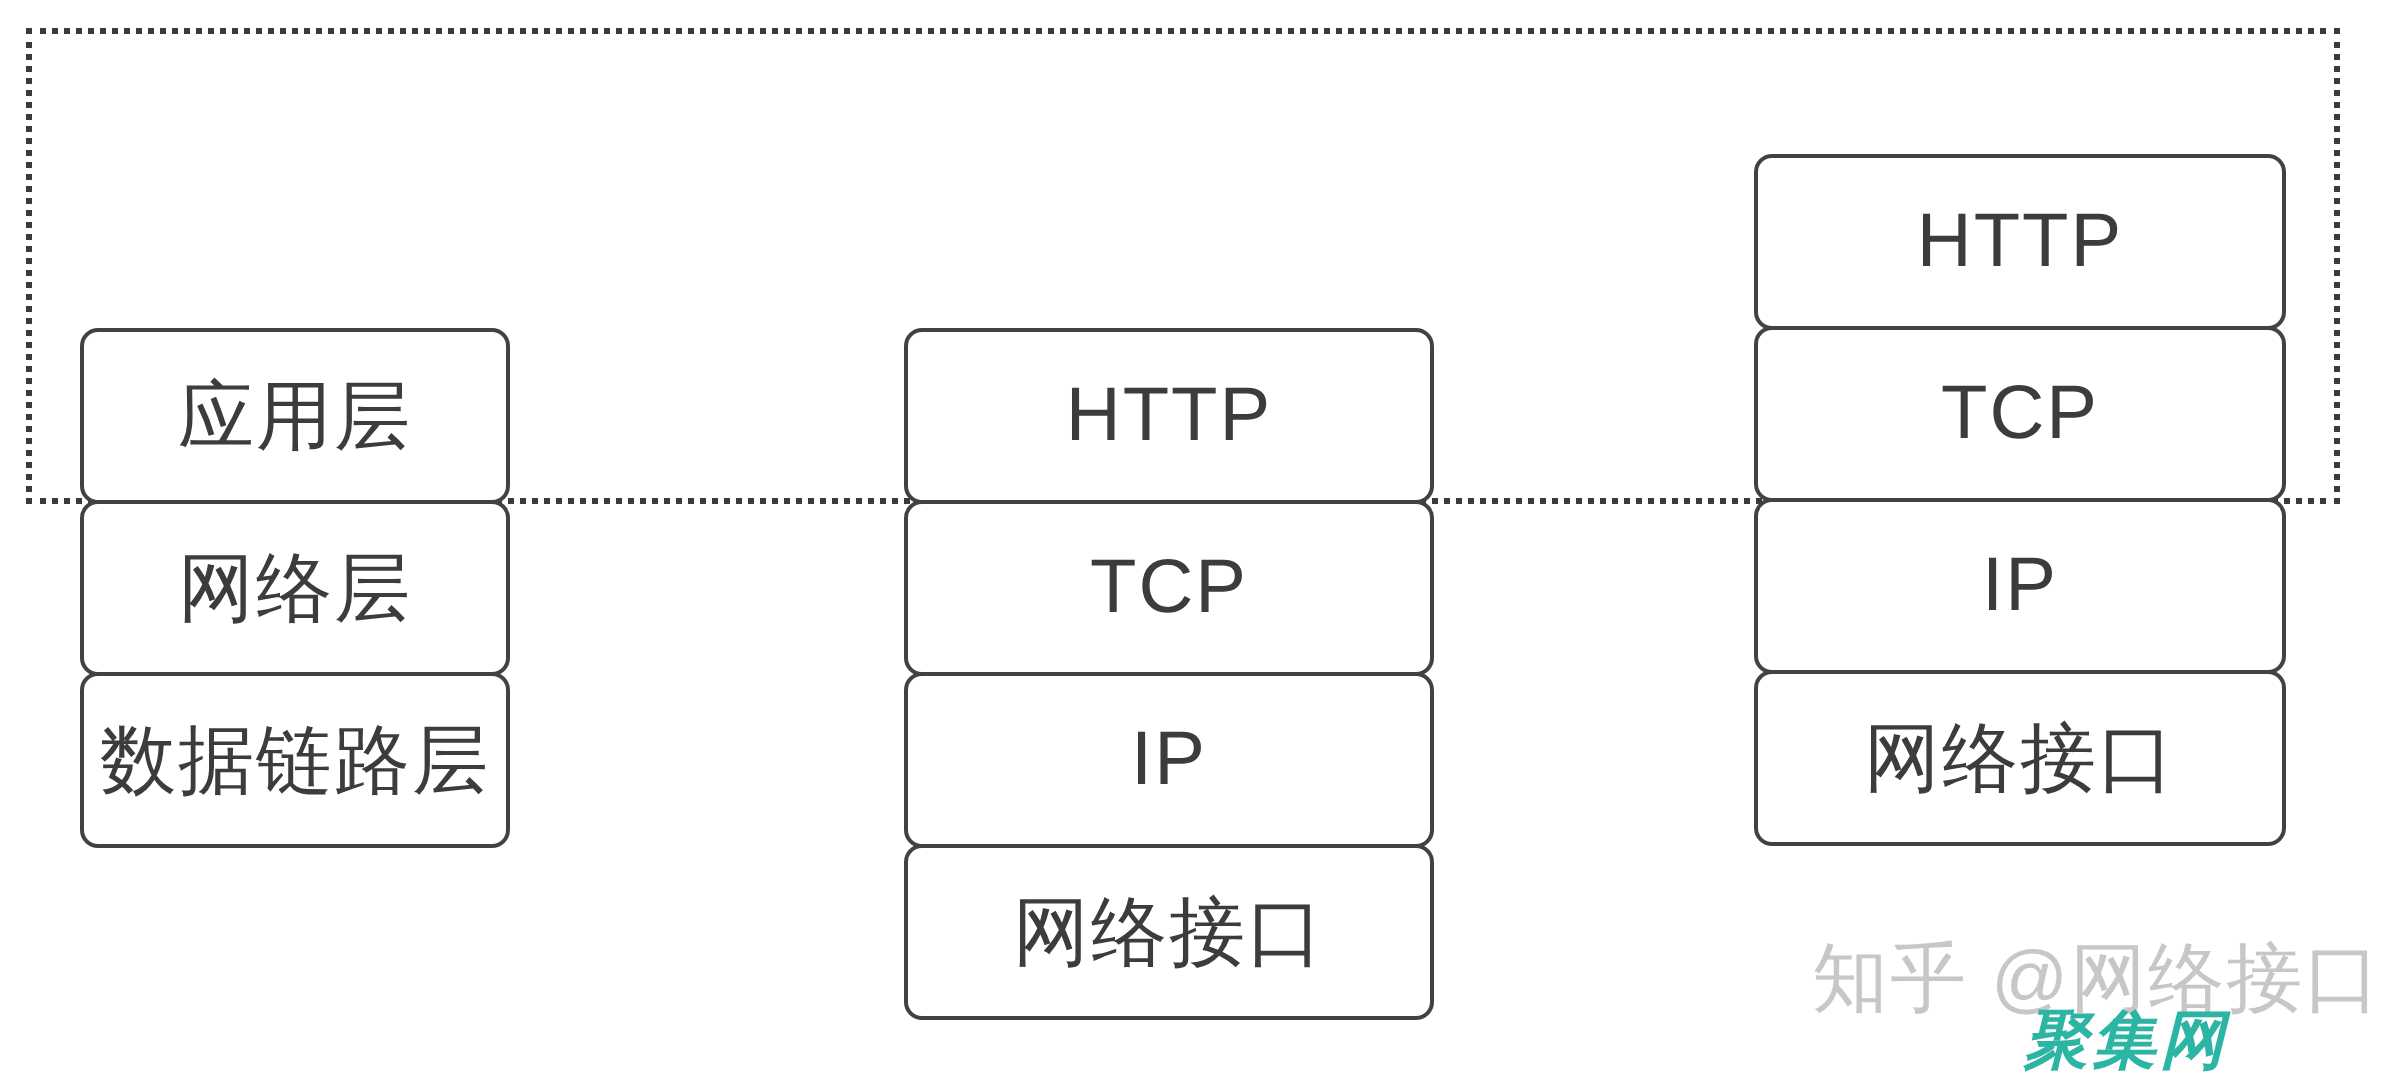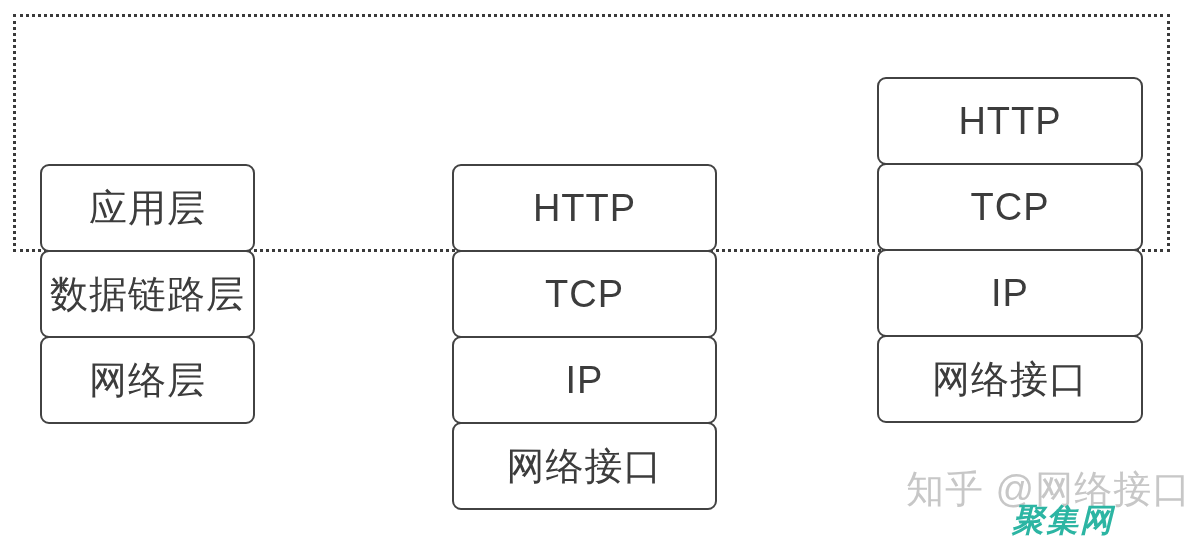--- a/index.html
+++ b/index.html
@@ -73,22 +73,22 @@
 </style>
 </head>
 <body>
 
 <div class="canvas">
 
   <div class="dotted-region"></div>
 
   <div class="column col-left">
     <div class="layer-box">应用层</div>
+    <div class="layer-box">网络层</div>
     <div class="layer-box">数据链路层</div>
-    <div class="layer-box">网络层</div>
   </div>
 
   <div class="column col-middle">
     <div class="layer-box">HTTP</div>
     <div class="layer-box">TCP</div>
     <div class="layer-box">IP</div>
     <div class="layer-box">网络接口</div>
   </div>
 
   <div class="column col-right">

